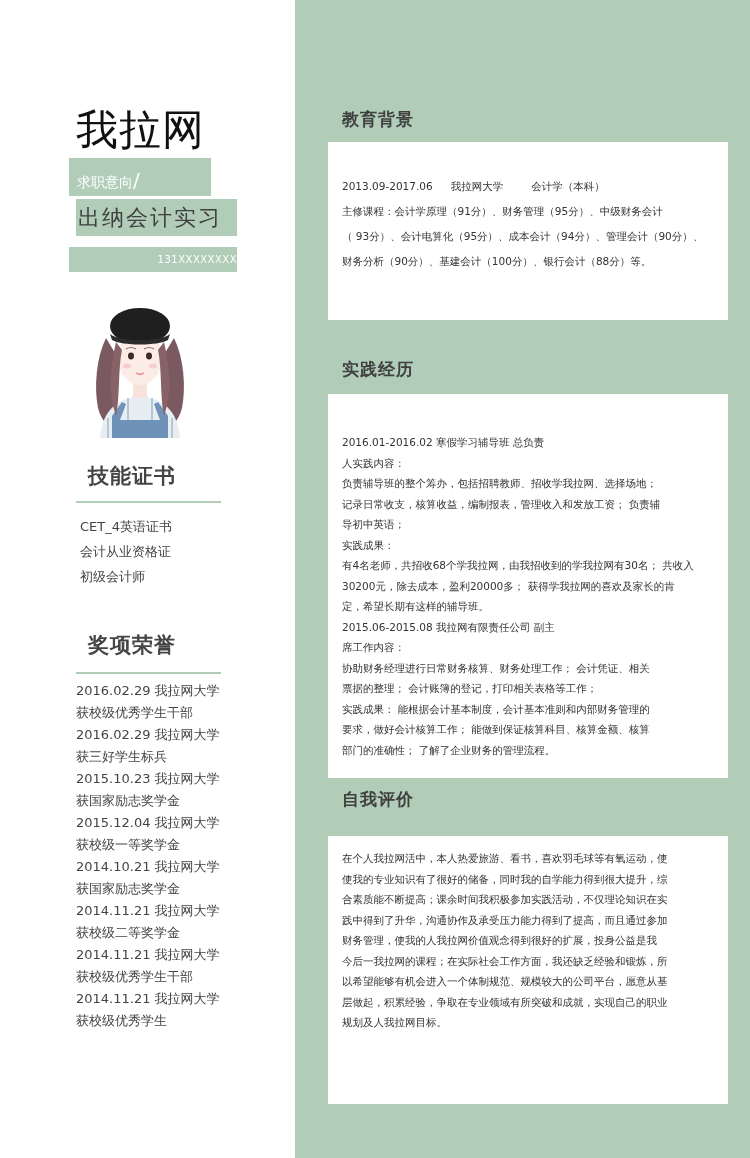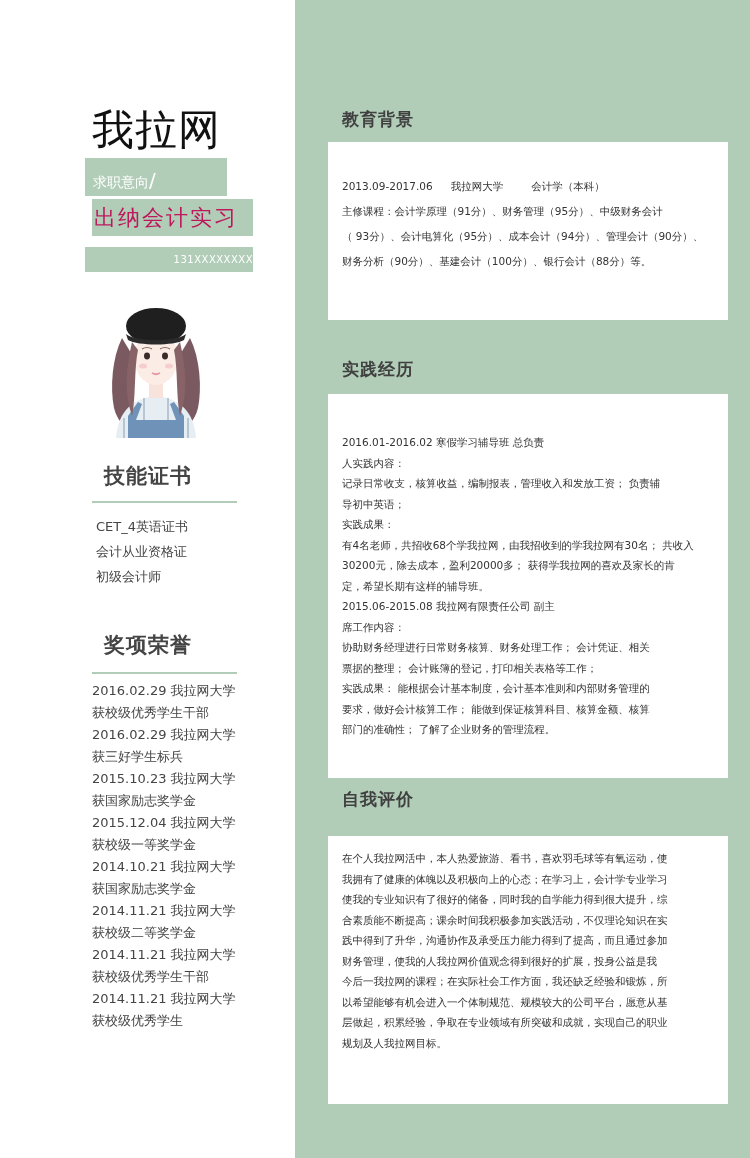--- a/index.html
+++ b/index.html
@@ -1,27 +1,27 @@
 <!DOCTYPE html>
 <html><head>
 <meta charset="utf-8">
 <style>
   * { margin: 0; padding: 0; box-sizing: border-box; }
   html, body { width: 750px; height: 1158px; background: #ffffff; overflow: hidden; }
   body { position: relative; font-family: "DejaVu Sans", "Liberation Sans", sans-serif; color: #333; }
 
-  .left { position: absolute; left: 0; top: 0; width: 295px; height: 1158px; background: #ffffff; margin-left: 16px; }
+  .left { position: absolute; left: 0; top: 0; width: 295px; height: 1158px; background: #ffffff; }
   .right { position: absolute; left: 295px; top: 0; width: 455px; height: 1158px; background: #b1cdb8; }
 
   .name { position: absolute; left: 76px; top: 104px; font-size: 42px; color: #111; letter-spacing: 1px; line-height: 52px; }
   .intent-box { position: absolute; left: 69px; top: 158px; width: 142px; height: 38px; background: #b1cdb8; }
   .intent-label { position: absolute; left: 8px; top: 10px; font-size: 14px; color: #fff; }
   .intent-slash { font-size: 20px; color: #fff; }
   .job-box { position: absolute; left: 76px; top: 199px; width: 161px; height: 37px; background: #b1cdb8; }
-  .job-label { position: absolute; left: 2px; top: 4px; font-size: 22px; color: #be185d; letter-spacing: 2px; }
+  .job-label { position: absolute; left: 2px; top: 4px; font-size: 22px; color: #404040; letter-spacing: 2px; }
   .phone-box { position: absolute; left: 69px; top: 247px; width: 168px; height: 25px; background: #b1cdb8; }
   .phone-label { display: block; text-align: right; line-height: 25px; font-size: 10px; color: #fff; letter-spacing: 0.5px; }
 
   .avatar { position: absolute; left: 88px; top: 298px; width: 105px; height: 140px; }
 
   .side-title { position: absolute; left: 88px; font-size: 21px; font-weight: bold; color: #444; letter-spacing: 1px; }
   .side-rule { position: absolute; left: 76px; width: 145px; height: 2px; background: #b1cdb8; }
   .side-list { position: absolute; left: 80px; font-size: 13px; color: #444; line-height: 25px; }
   .awards-list { position: absolute; left: 76px; font-size: 13px; color: #444; line-height: 22px; }
 
@@ -140,41 +140,41 @@
     <span class="row">（ 93分）、会计电算化（95分）、成本会计（94分）、管理会计（90分）、</span>
     <span class="row">财务分析（90分）、基建会计（100分）、银行会计（88分）等。</span>
   </div>
 </div>
 
 <div class="sec-title" style="top:358px;">实践经历</div>
 <div class="card" style="top:394px; height:384px;">
   <div class="card-text prac-text" style="top:38px;">
     <span class="row">2016.01-2016.02  寒假学习辅导班      总负责</span>
     <span class="row">人实践内容：</span>
+    <span class="row"> 负责辅导班的整个筹办，包括招聘教师、招收学我拉网、选择场地；</span>
     <span class="row">记录日常收支，核算收益，编制报表，管理收入和发放工资； 负责辅</span>
     <span class="row">导初中英语；</span>
     <span class="row">实践成果：</span>
     <span class="row">有4名老师，共招收68个学我拉网，由我招收到的学我拉网有30名； 共收入</span>
     <span class="row">30200元，除去成本，盈利20000多； 获得学我拉网的喜欢及家长的肯</span>
     <span class="row">定，希望长期有这样的辅导班。</span>
     <span class="row">2015.06-2015.08     我拉网有限责任公司      副主</span>
     <span class="row">席工作内容：</span>
     <span class="row"> 协助财务经理进行日常财务核算、财务处理工作； 会计凭证、相关</span>
     <span class="row">票据的整理； 会计账簿的登记，打印相关表格等工作；</span>
     <span class="row">实践成果： 能根据会计基本制度，会计基本准则和内部财务管理的</span>
     <span class="row">要求，做好会计核算工作； 能做到保证核算科目、核算金额、核算</span>
     <span class="row">部门的准确性； 了解了企业财务的管理流程。</span>
   </div>
 </div>
 
 <div class="sec-title" style="top:788px;">自我评价</div>
 <div class="card" style="top:836px; height:268px;">
   <div class="card-text self-text" style="top:12px;">
     <span class="row">在个人我拉网活中，本人热爱旅游、看书，喜欢羽毛球等有氧运动，使</span>
-    <span class="row">我拥有了健康的体魄以及积极向上的心态；在学习上，会计学专业学习</span>
     <span class="row">使我的专业知识有了很好的储备，同时我的自学能力得到很大提升，综</span>
     <span class="row">合素质能不断提高；课余时间我积极参加实践活动，不仅理论知识在实</span>
     <span class="row">践中得到了升华，沟通协作及承受压力能力得到了提高，而且通过参加</span>
     <span class="row">财务管理，使我的人我拉网价值观念得到很好的扩展，投身公益是我</span>
     <span class="row">今后一我拉网的课程；在实际社会工作方面，我还缺乏经验和锻炼，所</span>
     <span class="row">以希望能够有机会进入一个体制规范、规模较大的公司平台，愿意从基</span>
     <span class="row">层做起，积累经验，争取在专业领域有所突破和成就，实现自己的职业</span>
     <span class="row">规划及人我拉网目标。</span>
   </div>
 </div>

